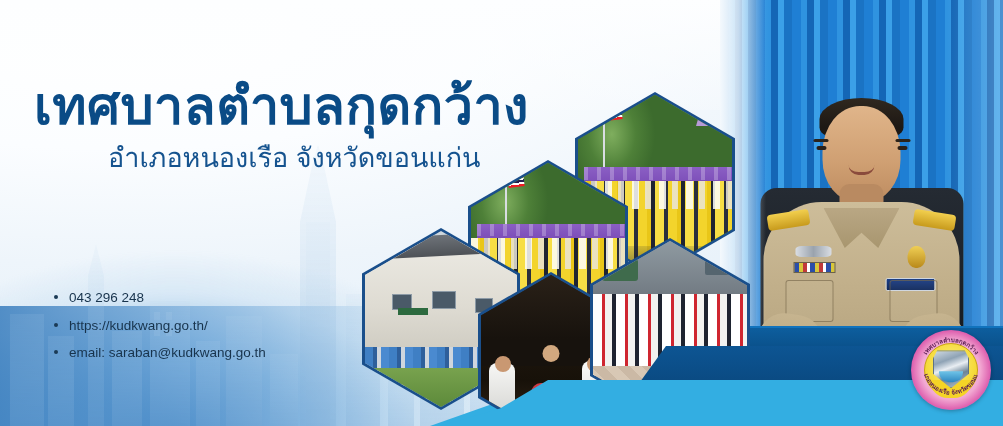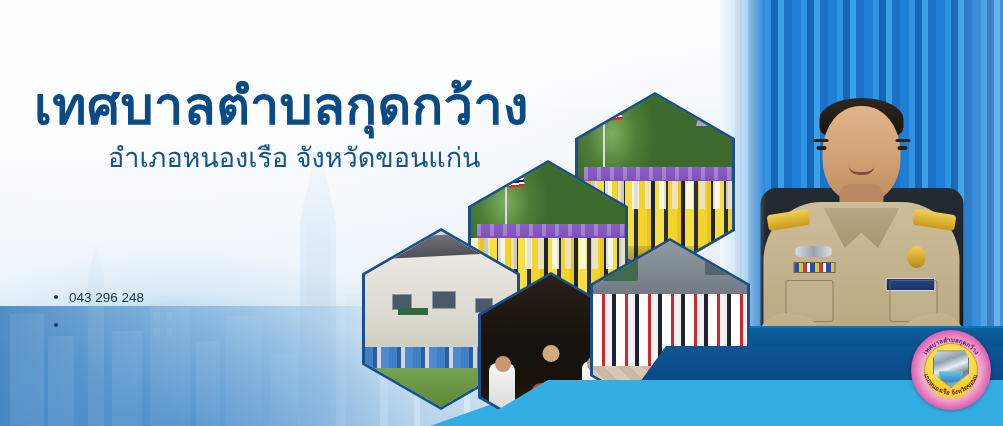--- a/index.html
+++ b/index.html
@@ -609,20 +609,25 @@
     <div class="subtitle">อำเภอหนองเรือ จังหวัดขอนแก่น</div>
   </div>
 
   <ul class="contact">
     <li>
       <span class="dot"></span>
       <span>043 296 248</span>
     </li>
     <li>
       <span class="dot"></span>
+      <span>https://kudkwang.go.th/</span>
+    </li>
+    <li>
+      <span class="dot"></span>
+      <span>email: saraban@kudkwang.go.th</span>
     </li>
   </ul>
 
   <div class="seal">
     <div class="ring-inner"></div>
     <div class="smile"></div>
     <div class="shield"></div>
     <svg viewBox="0 0 80 80">
       <defs>
         <path id="arcTop" d="M 10 42 A 30 30 0 0 1 70 42"></path>

